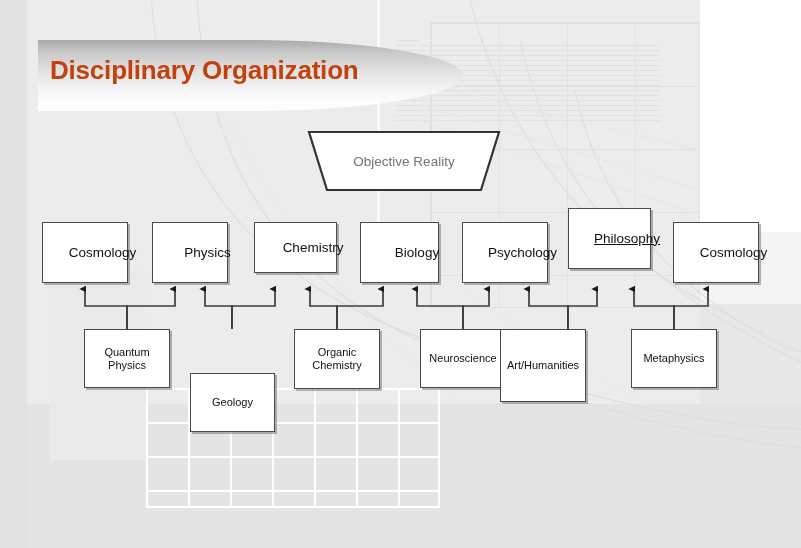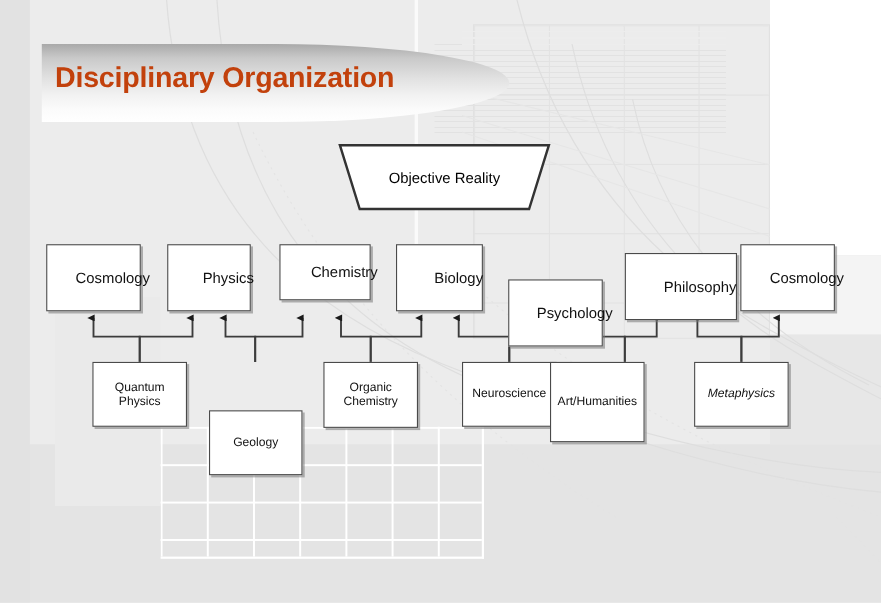--- a/index.html
+++ b/index.html
@@ -133,21 +133,21 @@
     left: 303px; top: 130px;
     width: 202px; height: 62px;
   }
   #node-root .trap-shape {
     position: absolute; left: 0; top: 0; width: 202px; height: 62px;
   }
   #node-root .trap-label {
     position: absolute;
     left: 0; top: 0; width: 202px; height: 62px;
     display: flex; align-items: center; justify-content: center;
-    font-size: 13.5px; color: #000000;
+    font-size: 13.5px; color: #737373;
   }
 </style>
 </head>
 <body>
 
 <div id="slide">
 
   <div class="bg-layer" id="bg-base"></div>
   <div class="bg-layer" id="bg-panel-main"></div>
   <div class="bg-layer" id="bg-panel-topright"></div>
@@ -219,24 +219,24 @@
       </div>
       <div class="node tier1" style="left: 152px; top: 222px; width: 76px; height: 61px;">
         <span>Physics</span>
       </div>
       <div class="node tier1" style="left: 254px; top: 222px; width: 83px; height: 51px;">
         <span>Chemistry</span>
       </div>
       <div class="node tier1" style="left: 360px; top: 222px; width: 79px; height: 61px;">
         <span>Biology</span>
       </div>
-      <div class="node tier1" style="left: 462px; top: 222px; width: 86px; height: 61px; margin-top: 32px;">
+      <div class="node tier1" style="left: 462px; top: 222px; width: 86px; height: 61px;">
         <span>Psychology</span>
       </div>
-      <div class="node tier1" style="left: 568px; top: 230px; width: 102px; height: 61px;">
+      <div class="node tier1" style="left: 568px; top: 208px; width: 83px; height: 61px; text-decoration: underline;">
         <span>Philosophy</span>
       </div>
       <div class="node tier1" style="left: 673px; top: 222px; width: 86px; height: 61px;">
         <span>Cosmology</span>
       </div>
     </div>
 
   <div id="tier2-container">
       <div class="node tier2" style="left: 84px; top: 329px; width: 86px; height: 59px;">
         <span>Quantum Physics</span>
@@ -246,18 +246,18 @@
       </div>
       <div class="node tier2" style="left: 294px; top: 329px; width: 86px; height: 60px;">
         <span>Organic Chemistry</span>
       </div>
       <div class="node tier2" style="left: 420px; top: 329px; width: 86px; height: 59px;">
         <span>Neuroscience</span>
       </div>
       <div class="node tier2" style="left: 500px; top: 329px; width: 86px; height: 73px; justify-content: center;">
         <span>Art/Humanities</span>
       </div>
-      <div class="node tier2" style="left: 631px; top: 329px; width: 86px; height: 59px; font-style: italic;">
+      <div class="node tier2" style="left: 631px; top: 329px; width: 86px; height: 59px;">
         <span>Metaphysics</span>
       </div>
     </div>
 
 </div>
 
 </body></html>

